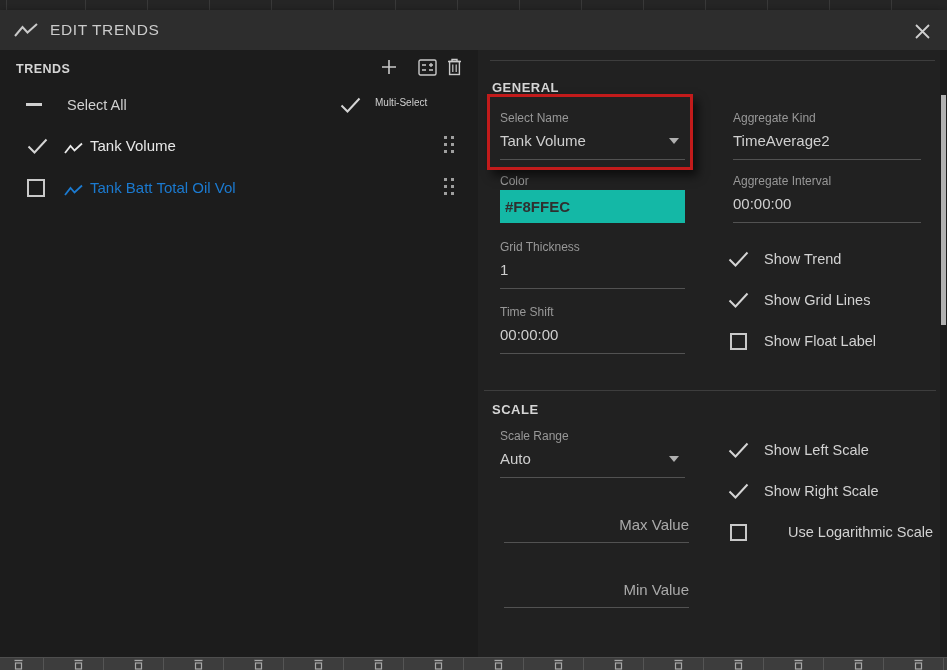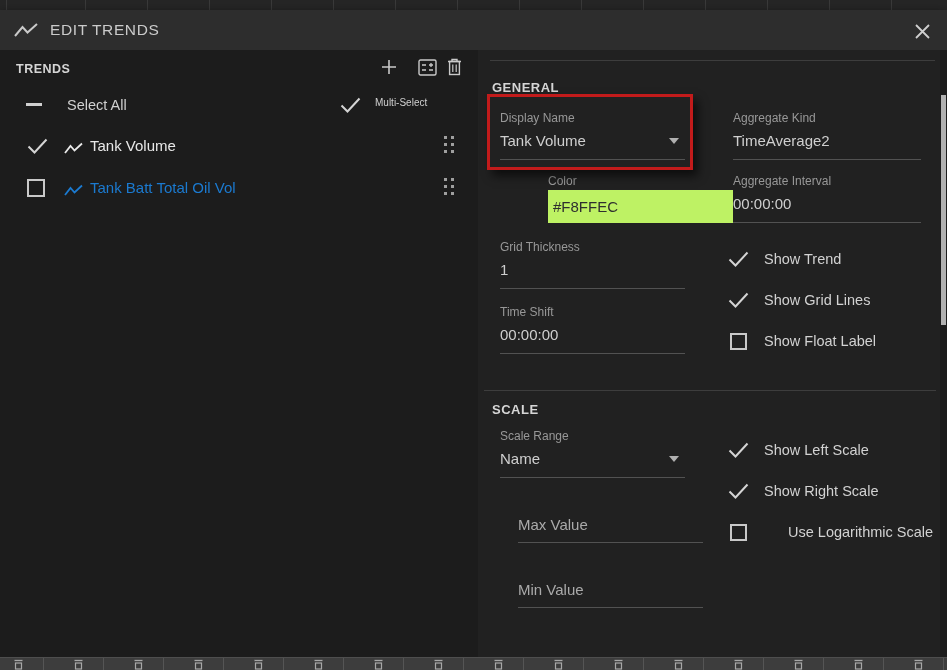--- a/index.html
+++ b/index.html
@@ -81,31 +81,31 @@
   .field { position:absolute; width:185px; }
   .field .flabel { font-size:12px; color:#989898; line-height:14px; }
   .field .fvalue { position:relative; margin-top:6px; font-size:15px; color:#cfcfcf; height:20px; line-height:20px; cursor:pointer; }
   .field .fline { margin-top:8px; border-bottom:1px solid #525252; }
   .arrow {
     position:absolute; right:6px; top:7px; width:0; height:0;
     border-left:5px solid transparent; border-right:5px solid transparent; border-top:6px solid #b0b0b0;
   }
   .f-display { left:22px; top:61px; }
   .f-aggkind { left:255px; top:61px; width:188px; }
-  .f-color { left:22px; top:124px;margin-left:48px; }
+  .f-color { left:22px; top:124px; }
   .f-agginterval { left:255px; top:124px; width:188px; }
   .f-thickness { left:22px; top:190px; }
   .f-timeshift { left:22px; top:255px; }
   .f-scalerange { left:22px; top:379px; }
   .color-input {
     margin-top:2px; width:185px; height:33px; border:none; outline:none;
     font-family:"Liberation Sans", sans-serif; font-size:15px; color:#2f2f2f; padding:0 5px;
   }
 
-  .placeholder-field { position:absolute; left:40px; width:185px; }
+  .placeholder-field { position:absolute; left:26px; width:185px;text-align:right; }
   .pf-max { top:466px; }
   .pf-min { top:531px; }
   .placeholder-field .plabel { font-size:15px; color:#aaaaaa; line-height:18px; cursor:text; }
   .placeholder-field .fline { margin-top:8px; border-bottom:1px solid #525252; }
 
   .opt-row { position:absolute; left:249px; height:20px; display:flex; align-items:center; cursor:pointer; }
   .opt-1 { top:199px; } .opt-2 { top:240px; } .opt-3 { top:281px; }
   .opt-4 { top:390px; } .opt-5 { top:431px; } .opt-6 { top:472px;gap:24px; }
   .opt-glyph { width:22px; display:flex; justify-content:center; }
   .opt-box { width:17px; height:17px; border:2px solid #c9c9c9; }
@@ -222,37 +222,37 @@
               <i></i>
             </span>
         </div>
       </div>
 
       <div class="right-panel">
         <div class="hrule rule-top"></div>
         <span class="section-label lbl-general">GENERAL</span>
 
         <div class="field f-display">
-          <div class="flabel">Display Name</div>
+          <div class="flabel">Select Name</div>
           <div class="fvalue">
             <span>Tank Volume</span>
             <span class="arrow"></span>
           </div>
           <div class="fline"></div>
         </div>
 
         <div class="field f-aggkind">
           <div class="flabel">Aggregate Kind</div>
           <div class="fvalue">TimeAverage2</div>
           <div class="fline"></div>
         </div>
 
         <div class="field f-color">
           <div class="flabel">Color</div>
-          <input class="color-input" readonly="" value="#F8FFEC" style="background-color: #bef264;">
+          <input class="color-input" readonly="" value="#F8FFEC" style="background-color: #14b8a6; font-weight: bold;">
         </div>
 
         <div class="field f-agginterval">
           <div class="flabel">Aggregate Interval</div>
           <div class="fvalue">00:00:00</div>
           <div class="fline"></div>
         </div>
 
         <div class="field f-thickness">
           <div class="flabel">Grid Thickness</div>
@@ -288,21 +288,21 @@
             </span>
           <span class="opt-label">Show Float Label</span>
         </div>
 
         <div class="hrule rule-mid"></div>
         <span class="section-label lbl-scale">SCALE</span>
 
         <div class="field f-scalerange">
           <div class="flabel">Scale Range</div>
           <div class="fvalue">
-            <span>Name</span>
+            <span>Auto</span>
             <span class="arrow"></span>
           </div>
           <div class="fline"></div>
         </div>
 
         <div class="placeholder-field pf-max">
           <div class="plabel">Max Value</div>
           <div class="fline"></div>
         </div>
         <div class="placeholder-field pf-min">

